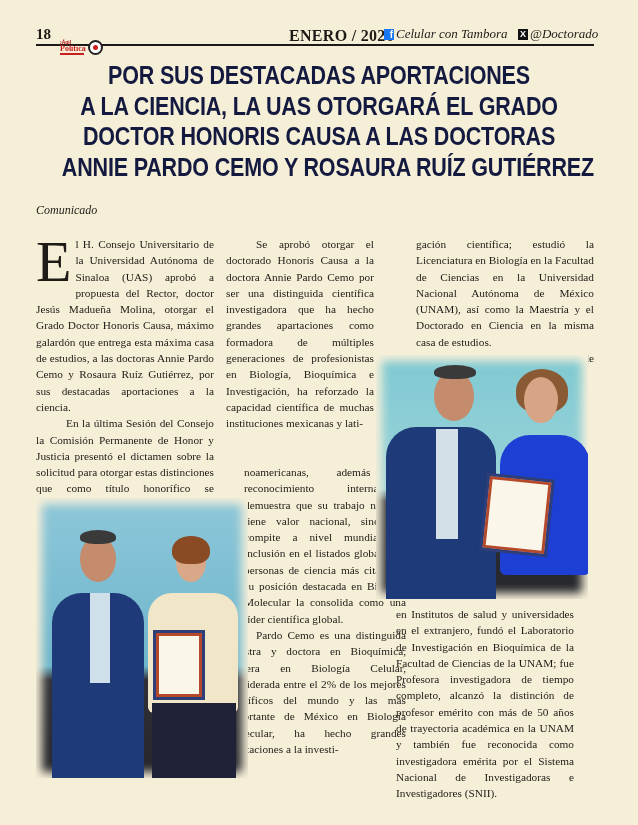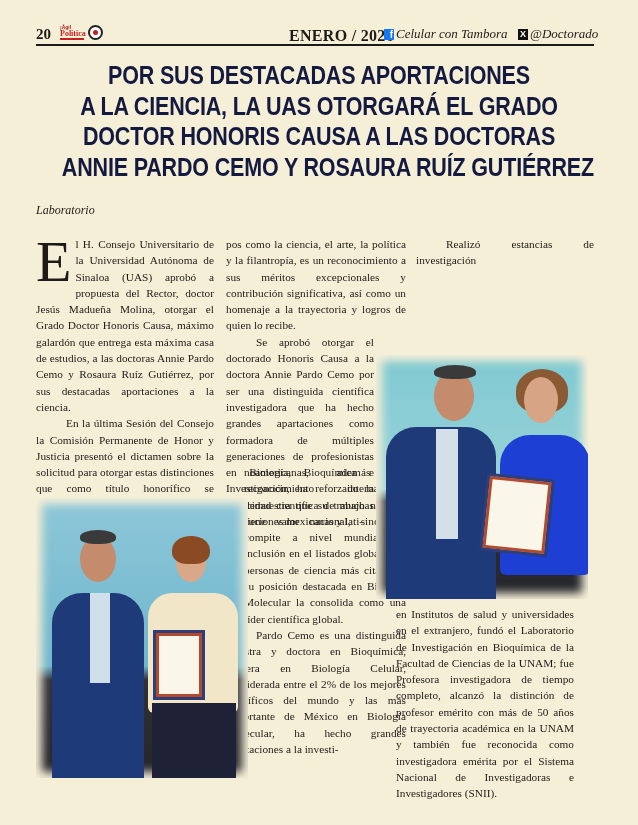--- a/index.html
+++ b/index.html
@@ -8,21 +8,21 @@
     background: #f6efd8;
     font-family: "Liberation Serif", "DejaVu Serif", serif;
     color: #1e1b17;
     position: relative;
   }
   .header {
     position: absolute; left: 36px; top: 24px; width: 558px; height: 20px;
     border-bottom: 2px solid #1a1a1a;
   }
   .page-num { position: absolute; left: 0; top: 2px; font-weight: bold; font-size: 15px; font-family: "Liberation Serif", serif; }
-  .logo { position: absolute; left: 24px; top: 1px; width: 46px; height: 16px; }
+  .logo { position: absolute; left: 24px; top: 16px; width: 46px; height: 16px; }
   .logo .l1 { position: absolute; left: 0; top: 0; font-size: 5px; color:#b01818; font-family: "Liberation Sans", sans-serif; font-weight: bold; line-height: 5px;}
   .logo .l2 { position: absolute; left: 0; top: 5px; font-size: 8px; color:#c81e1e; font-weight: bold; line-height: 8px; font-family: "Liberation Serif", serif;}
   .logo .l3 { position: absolute; left: 0; top: 13px; width: 24px; height: 2px; background:#c81e1e; }
   .logo .seal { position: absolute; left: 28px; top: 0; width: 15px; height: 15px; border-radius: 50%; border: 2px solid #222; box-sizing: border-box; background: #fff; }
   .logo .seal::after { content:""; position:absolute; left:3px; top:3px; width:5px; height:5px; border-radius:50%; background:#c81e1e; }
   .date { position: absolute; left: 253px; top: 3px; font-weight: bold; font-size: 16px; letter-spacing: 0.3px; }
   .social { position: absolute; top: 2px; font-style: italic; font-size: 13px; display: flex; align-items: center; gap: 2px; }
   .fb-icon { display:inline-block; width: 10px; height: 11px; background:#1877f2; color:#fff; font-family:"Liberation Sans", sans-serif; font-weight:bold; font-size:10px; line-height: 12px; text-align:right; font-style: normal; padding-right:1px; box-sizing: border-box;}
   .x-icon { display:inline-block; width: 10px; height: 11px; background:#111; color:#fff; font-family:"Liberation Sans", sans-serif; font-weight:bold; font-size:9px; line-height: 11px; text-align:center; font-style: normal;}
 
@@ -51,21 +51,21 @@
   .fig { position: absolute; }
   .suit { background: #1e3a78; border-radius: 30px 30px 4px 4px; }
   .head { border-radius: 50%; background: #c48b6c; }
   .hair { border-radius: 50% 50% 40% 40%; }
   .cert { position:absolute; background:#fbf6ea; border: 3px solid #b44a2b; outline: 3px solid #2d3e78; }
 </style>
 </head>
 <body>
 
 <div class="header">
-  <span class="page-num">20</span>
+  <span class="page-num">18</span>
   <div class="logo">
     <span class="l1">¡Ágil</span>
     <span class="l2">Politica</span>
     <span class="l3"></span>
     <span class="seal"></span>
   </div>
   <span class="date">ENERO / 2026</span>
   <span class="social" style="left:348px;">
     <span class="fb-icon">f</span>
     <span>Celular con Tambora</span>
@@ -76,38 +76,38 @@
   </span>
 </div>
 
 <div class="headline">
   <div>POR SUS DESTACADAS APORTACIONES</div>
   <div>A LA CIENCIA, LA UAS OTORGARÁ EL GRADO</div>
   <div>DOCTOR HONORIS CAUSA A LAS DOCTORAS</div>
   <div>ANNIE PARDO CEMO Y ROSAURA RUÍZ GUTIÉRREZ</div>
 </div>
 
-<div class="byline">Laboratorio</div>
+<div class="byline">Comunicado</div>
 
 <div class="col col1">
   <p><span class="dropcap">E</span><span>l H. Consejo Universitario de la Universidad Autónoma de Sinaloa (UAS) aprobó a propuesta del Rector, doctor Jesús Madueña Molina, otorgar el Grado Doctor Honoris Causa, máximo galardón que entrega esta máxima casa de estudios, a las doctoras Annie Pardo Cemo y Rosaura Ruíz Gutiérrez, por sus destacadas aportaciones a la ciencia.</span></p>
   <p class="indent">En la última Sesión del Consejo la Comisión Permanente de Honor y Justicia presentó el dictamen sobre la solicitud para otorgar estas distinciones que como título honorífico se confieren a personas destacadas en diversos cam-</p>
 </div>
 
 <div class="col col2">
-  <p>pos como la ciencia, el arte, la política y la filantropía, es un reconocimiento a sus méritos excepcionales y contribución significativa, así como un homenaje a la trayectoria y logros de quien lo recibe.</p>
   <p class="indent wrap-right"><span>Se aprobó otorgar el doctorado Honoris Causa a la doctora Annie Pardo Cemo por ser una distinguida científica investigadora que ha hecho grandes apartaciones como formadora de múltiples generaciones de profesionistas en Biología, Bioquímica e Investigación, ha reforzado la capacidad científica de muchas instituciones mexicanas y lati-</span></p>
 </div>
 
 <div class="col" style="left:244px; top:464px; width:162px;">
   <p>noamericanas, además el reconocimiento internacional demuestra que su trabajo no solo tiene valor nacional, sino que compite a nivel mundial, su inclusión en el listados globales de personas de ciencia más citadas y su posición destacada en Biología Molecular la consolida como una líder científica global.</p>
   <p class="indent" style="margin-left:-18px;">Pardo Cemo es una distinguida maestra y doctora en Bioquímica, pionera en Biología Celular, considerada entre el 2% de los mejores científicos del mundo y las más importante de México en Biología Molecular, ha hecho grandes aportaciones a la investi-</p>
 </div>
 
 <div class="col col3">
+  <p>gación científica; estudió la Licenciatura en Biología en la Facultad de Ciencias en la Universidad Nacional Autónoma de México (UNAM), así como la Maestría y el Doctorado en Ciencia en la misma casa de estudios.</p>
   <p class="indent">Realizó estancias de investigación</p>
 </div>
 
 <div class="col col3b">
   <p>en Institutos de salud y universidades en el extranjero, fundó el Laboratorio de Investigación en Bioquímica de la Facultad de Ciencias de la UNAM; fue Profesora investigadora de tiempo completo, alcanzó la distinción de profesor emérito con más de 50 años de trayectoria académica en la UNAM y también fue reconocida como investigadora emérita por el Sistema Nacional de Investigadoras e Investigadores (SNII).</p>
 </div>
 
 <div class="photo photo1">
   <div class="fig suit" style="left:16px; top:95px; width:92px; height:190px;"></div>
   <div class="fig" style="left:54px; top:95px; width:20px; height:90px; background:#cfe0ea;"></div>

